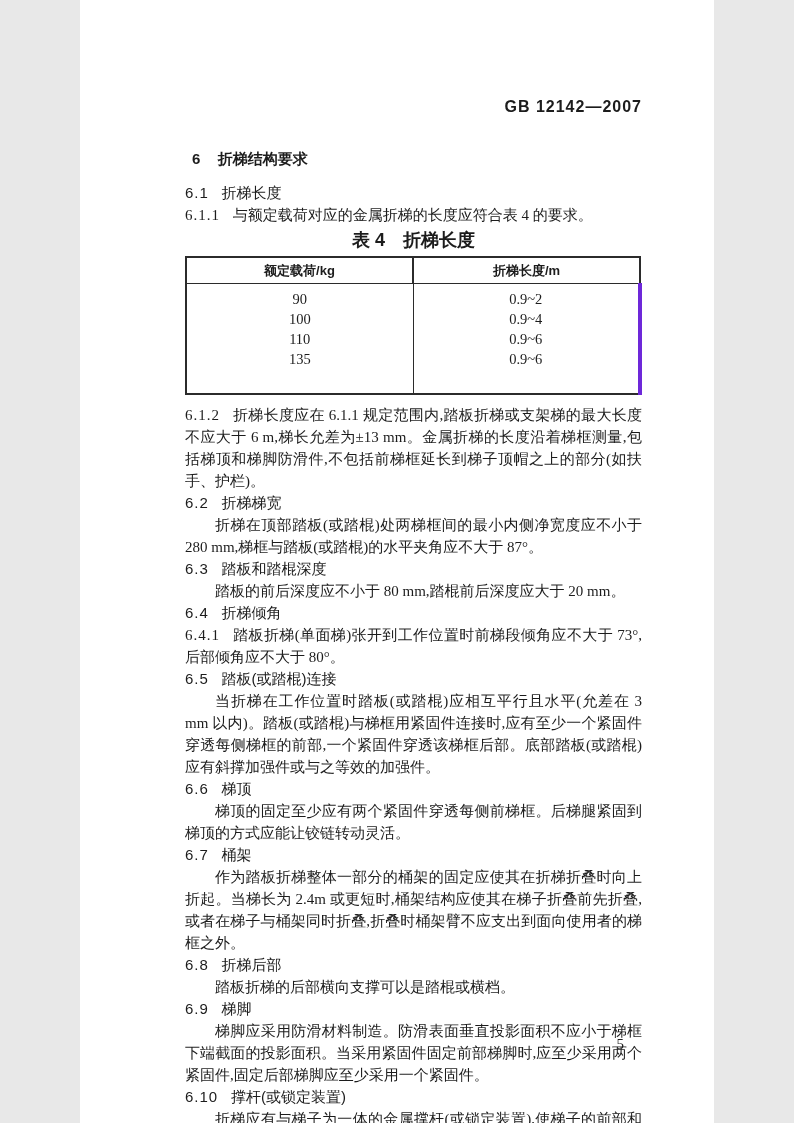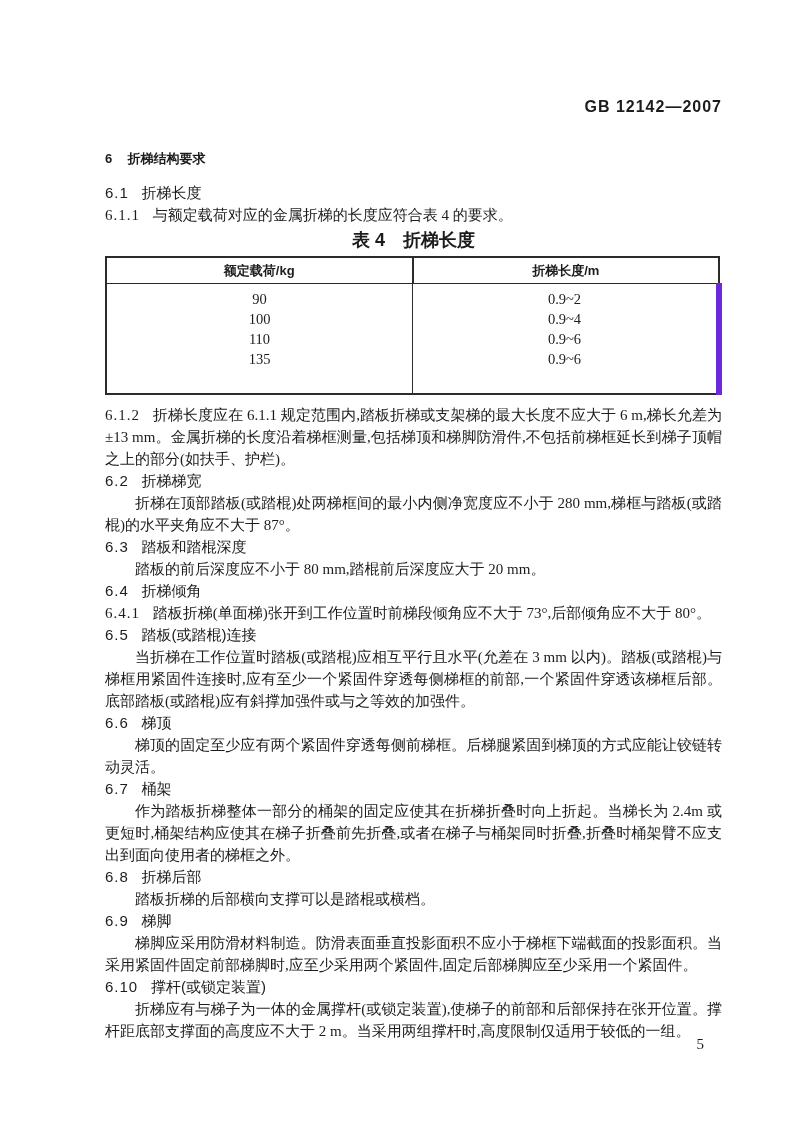--- a/index.html
+++ b/index.html
@@ -1,18 +1,18 @@
 <!DOCTYPE html>
 <html><head>
 <meta charset="utf-8">
 <style>
   html,body{margin:0;padding:0;background:#e8e8e8;}
   .page{
     position:relative;
-    width:794px;height:1123px;
+    width:634px;height:1123px;
     margin:0 auto;
     background:#ffffff;
     box-sizing:border-box;
     padding:96px 72px 0 105px;
     font-family:"Liberation Serif","DejaVu Serif",serif;
     color:#1c1c1c;
     overflow:hidden;
   }
   .doc-header{
     text-align:right;
@@ -23,23 +23,23 @@
     letter-spacing:1px;
   }
   .content{
     font-size:15px;
     line-height:22px;
     text-align:justify;
   }
   .h1{
     font-family:"Liberation Sans","DejaVu Sans",sans-serif;
     font-weight:bold;
-    font-size:13px;
+    font-size:15px;
     line-height:22px;
-    margin:30px 0 12px 0;
+    margin:30px 0 12px 7px;
   }
   .h2{
     font-family:"Liberation Sans","DejaVu Sans",sans-serif;
     font-weight:normal;
     font-size:15px;
     line-height:22px;
     margin:0;
   }
   .cnum{margin-right:0.85em;letter-spacing:1px;}
   .h1 .cnum{margin-right:1.1em;}
@@ -73,21 +73,21 @@
     border-bottom:1.5px solid #2b2b2b;
   }
   table.std th:first-child{border-right:1.5px solid #2b2b2b;}
   table.std td{
     font-size:14.5px;
     line-height:20px;
     border-left:2px solid #2b2b2b;
     border-right:2px solid #2b2b2b;
   }
   table.std td.c1{border-right:1.5px solid #2b2b2b;border-left:2px solid #2b2b2b;}
-  table.std td.c2{border-right:6px solid #6d28d9;border-left:none;font-family:Liberation Serif, serif;}
+  table.std td.c2{border-right:4px solid #6d28d9;border-left:none;font-family:Liberation Serif, serif;}
   table.std tbody tr:first-child td{padding-top:5px;}
   table.std tbody tr:last-child td{padding-bottom:24px;border-bottom:2px solid #2b2b2b;}
   .page-number{
     position:absolute;
     top:1034px;
     right:90px;
     font-size:15px;
     line-height:20px;
   }
 </style>

